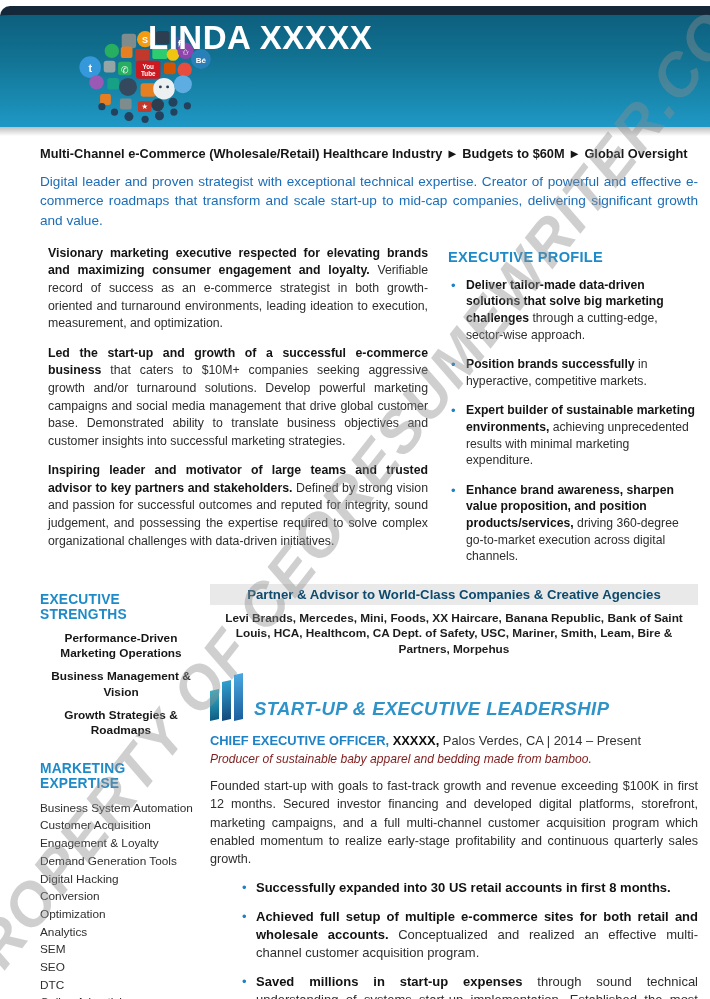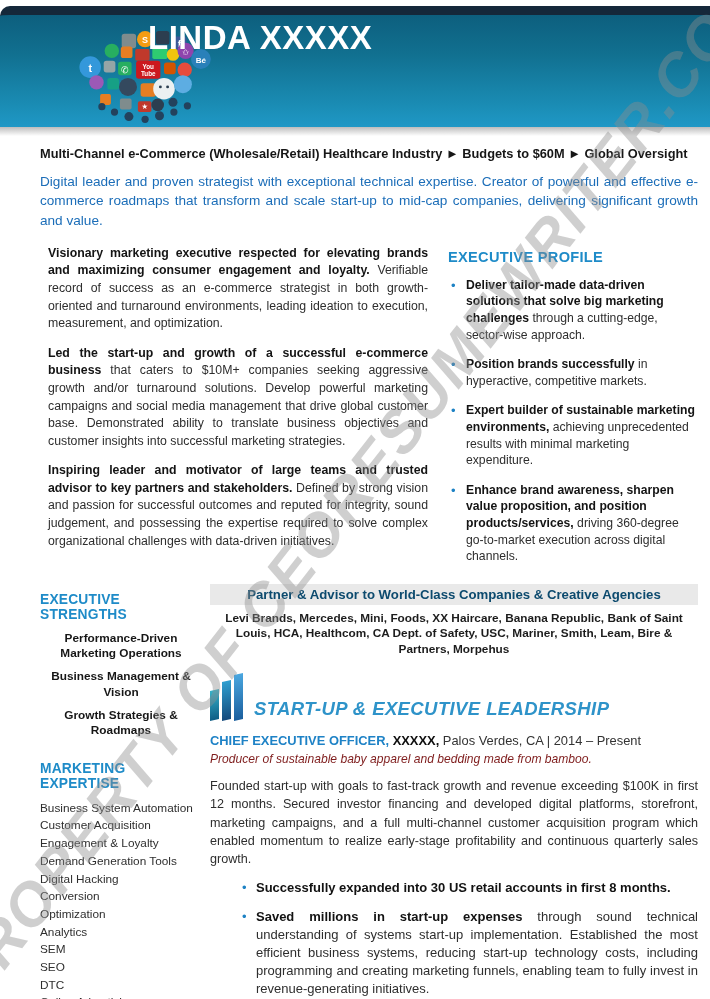--- a/index.html
+++ b/index.html
@@ -193,20 +193,21 @@
         <div>
           <div class="role-line">
             <span class="role-title">CHIEF EXECUTIVE OFFICER,</span>
             <span class="role-company">XXXXX,</span>
             <span class="role-loc">Palos Verdes, CA | 2014 – Present</span>
           </div>
           <div class="role-desc">Producer of sustainable baby apparel and bedding made from bamboo.</div>
           <div class="role-para">Founded start-up with goals to fast-track growth and revenue exceeding $100K in first 12 months. Secured investor financing and developed digital platforms, storefront, marketing campaigns, and a full multi-channel customer acquisition program which enabled momentum to realize early-stage profitability and continuous quarterly sales growth.</div>
           <div class="role-bullets">
             <div class="r-bullet"><b>Successfully expanded into 30 US retail accounts in first 8 months.</b><span></span></div>
+            <div class="r-bullet"><b>Achieved full setup of multiple e-commerce sites for both retail and wholesale accounts.</b><span> Conceptualized and realized an effective multi-channel customer acquisition program.</span></div>
             <div class="r-bullet"><b>Saved millions in start-up expenses</b><span> through sound technical understanding of systems start-up implementation. Established the most efficient business systems, reducing start-up technology costs, including programming and creating marketing funnels, enabling team to fully invest in revenue-generating initiatives.</span></div>
           </div>
         </div>
 
       </div>
     </div>
   </div>
 </div>
 
 </body></html>

